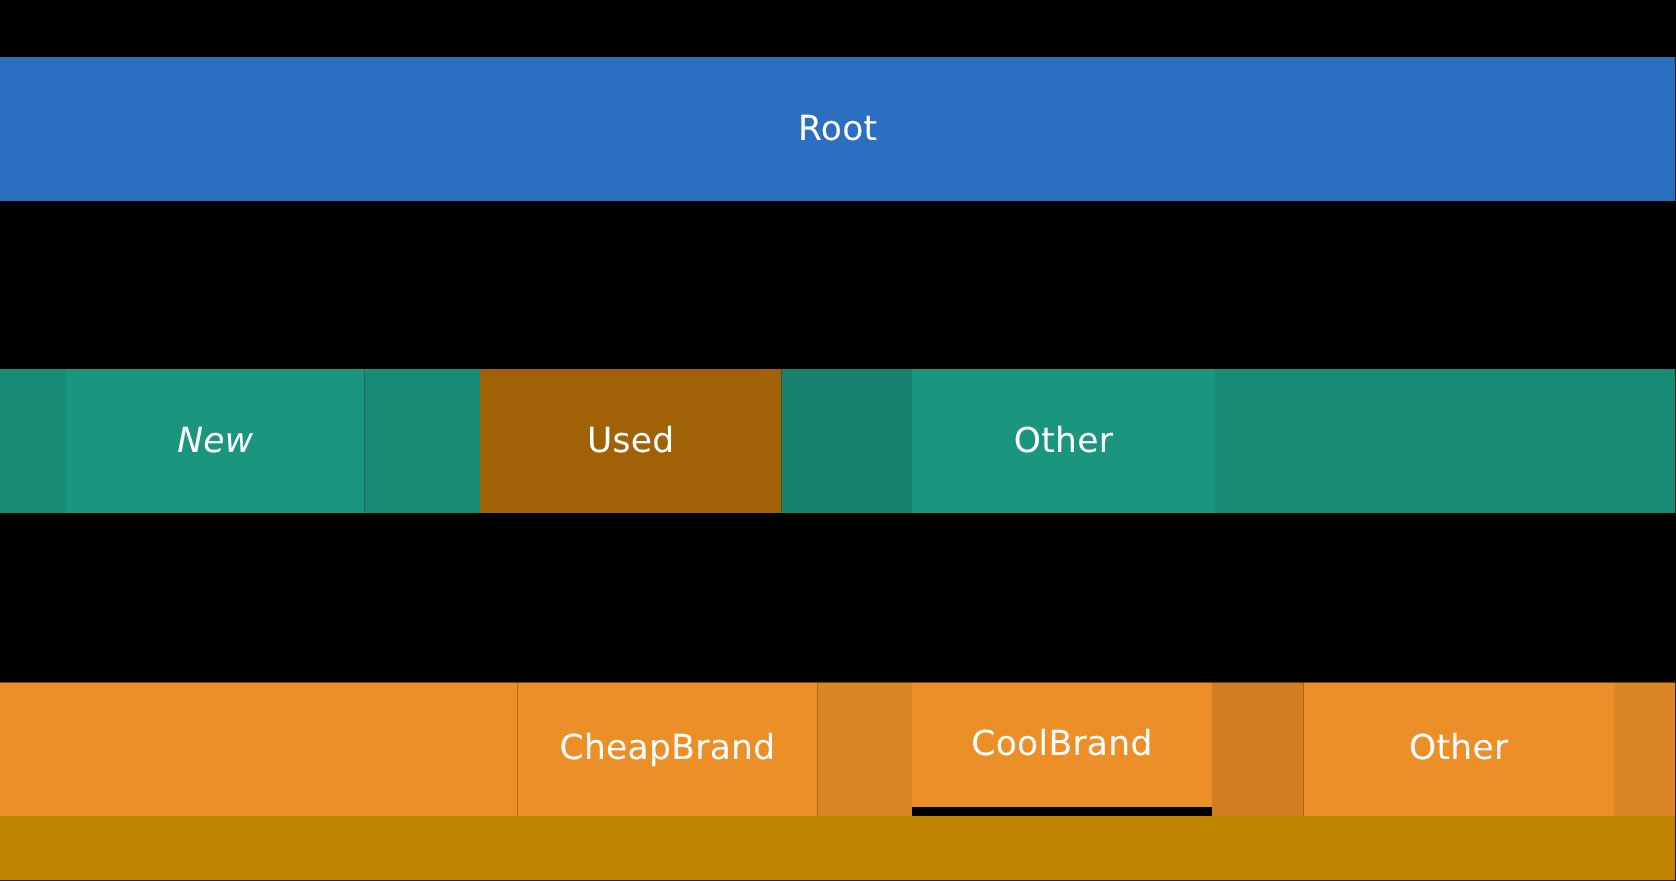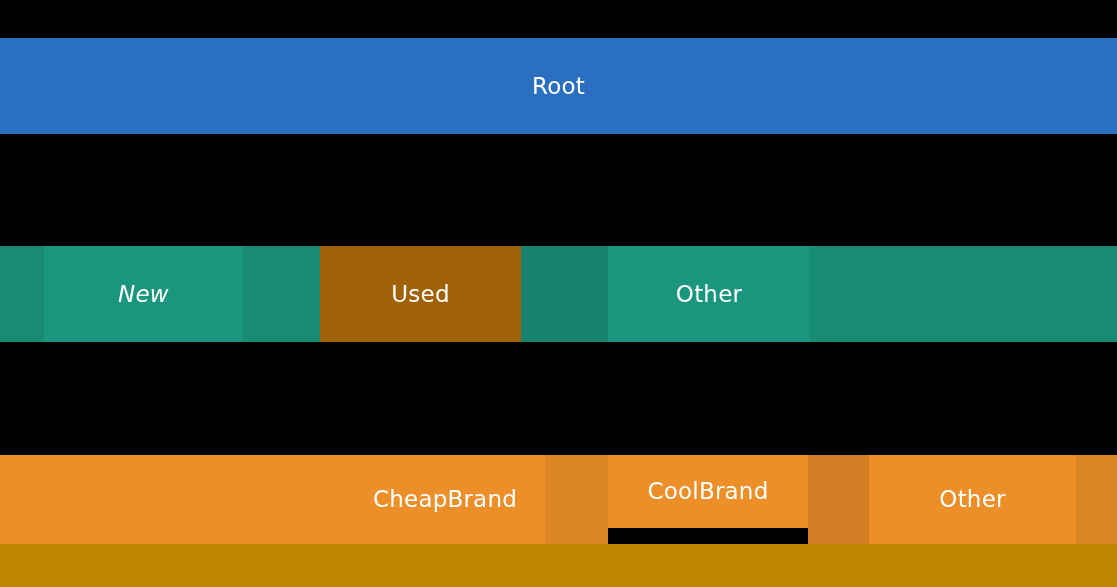--- a/index.html
+++ b/index.html
@@ -64,21 +64,21 @@
     <div class="node-rect tint-darker" style="left: 521px; top: 246px; width: 87px; height: 96px; background: rgb(26, 149, 126);"></div>
     <div class="node-rect" style="left: 608px; top: 246px; width: 202px; height: 96px; background: rgb(26, 149, 126);">
       <span class="node-label">Other</span>
     </div>
     <div class="node-rect tint-dark" style="left: 810px; top: 246px; width: 307px; height: 96px; background: rgb(26, 149, 126);"></div>
     <div class="node-rect" style="left: 0px; top: 455px; width: 345px; height: 89px; background: rgb(237, 143, 41);"></div>
     <div class="node-rect" style="left: 345px; top: 455px; width: 200px; height: 89px; background: rgb(237, 143, 41);">
       <span class="node-label">CheapBrand</span>
     </div>
     <div class="node-rect tint-dark" style="left: 545px; top: 455px; width: 63px; height: 89px; background: rgb(237, 143, 41);"></div>
-    <div class="node-rect" style="left: 608px; top: 455px; width: 200px; height: 73px; background: rgb(237, 143, 41);">
+    <div class="node-rect" style="left: 608px; top: 455px; width: 200px; height: 83px; background: rgb(237, 143, 41);">
       <span class="node-label">CoolBrand</span>
     </div>
     <div class="node-rect tint-darker" style="left: 808px; top: 455px; width: 61px; height: 89px; background: rgb(237, 143, 41);"></div>
     <div class="node-rect" style="left: 869px; top: 455px; width: 207px; height: 89px; background: rgb(237, 143, 41);">
       <span class="node-label">Other</span>
     </div>
     <div class="node-rect tint-dark" style="left: 1076px; top: 455px; width: 41px; height: 89px; background: rgb(237, 143, 41);"></div>
     <div class="node-rect" style="left: 0px; top: 544px; width: 1117px; height: 43px; background: rgb(191, 133, 0);"></div>
   </div>
 

